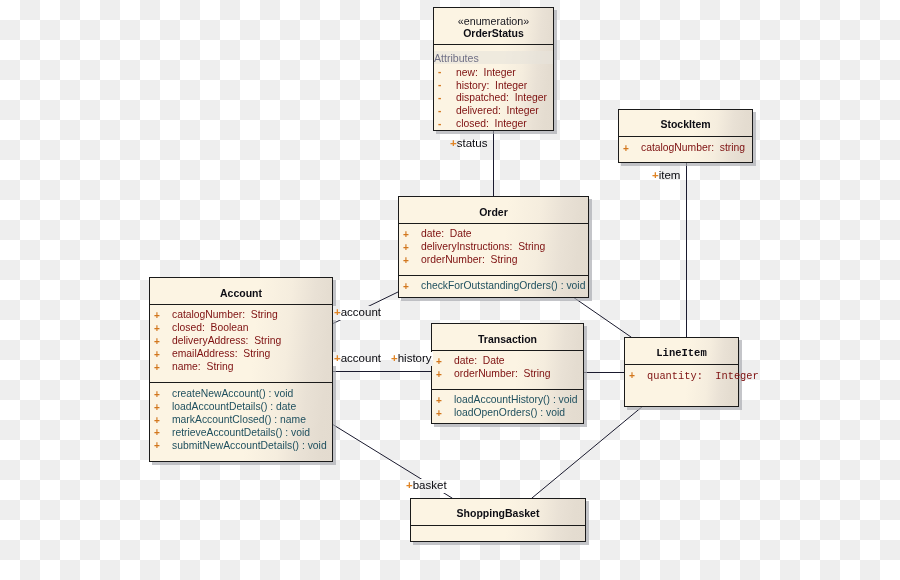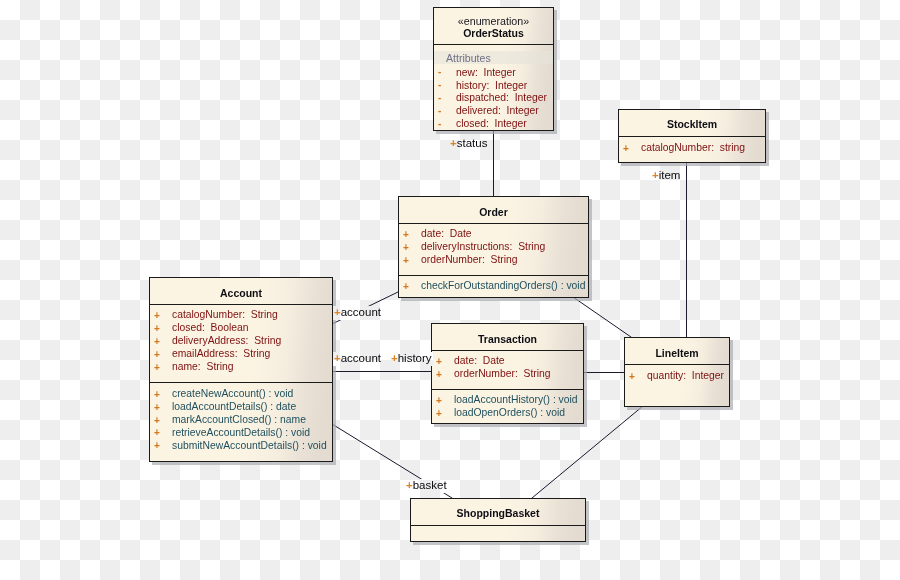--- a/index.html
+++ b/index.html
@@ -15,21 +15,21 @@
   svg#edges{position:absolute;left:0;top:0;width:900px;height:580px;overflow:visible;}
   .cls{position:absolute;box-sizing:border-box;border:1px solid #1a1a1a;
        background:linear-gradient(95deg,#fcf4e3 0%,#fcf4e3 55%,#f5edde 72%,#e9e1d5 84%,#e4dcd0 93%,#e3dbcf 100%);
        box-shadow:3px 3px 0 0 rgba(168,170,175,.68);}
   .divider{position:absolute;left:-1px;right:-1px;height:1px;background:#1a1a1a;margin-top:-1px;}
   .stereo{position:absolute;left:0;right:0;text-align:center;font-size:10.7px;
           line-height:10px;color:#16161e;}
   .cname{position:absolute;left:0;right:0;text-align:center;font-size:10.5px;
          line-height:11px;font-weight:bold;color:#0d0d14;}
   .sechdr{position:absolute;left:0px;right:0px;font-size:10.6px;line-height:14px;
-          color:#6f6f85;padding-left:12px;background:rgba(231,228,219,.62);margin-top:-1px;}
+          color:#6f6f85;padding-left:0;background:rgba(231,228,219,.62);margin-top:-1px;}
   .vis{position:absolute;font-size:10px;line-height:10px;color:#d2761c;font-weight:bold;margin-top:-0.5px;margin-left:-1px;}
   .vis.minus{margin-top:-1.8px;}
   .mtxt{position:absolute;font-size:10.35px;line-height:10px;white-space:pre;margin-top:-1.3px;}
   .attr{color:#7d0f0f;}
   .oper{color:#1e4f5e;}
   .elabel{position:absolute;font-size:11.5px;line-height:11px;white-space:nowrap;color:#08080e;
           background-color:#ffffff;
           background-image:
             linear-gradient(45deg,#eeeeee 25%,transparent 25%,transparent 75%,#eeeeee 75%),
             linear-gradient(45deg,#eeeeee 25%,transparent 25%,transparent 75%,#eeeeee 75%);
@@ -62,21 +62,21 @@
       <span class="mtxt attr" style="left: 22px; top: 60.9px;">new:  Integer</span>
       <span class="vis minus" style="left: 5px; top: 73.8px;">-</span>
       <span class="mtxt attr" style="left: 22px; top: 73.8px;">history:  Integer</span>
       <span class="vis minus" style="left: 5px; top: 86.7px;">-</span>
       <span class="mtxt attr" style="left: 22px; top: 86.7px;">dispatched:  Integer</span>
       <span class="vis minus" style="left: 5px; top: 99.6px;">-</span>
       <span class="mtxt attr" style="left: 22px; top: 99.6px;">delivered:  Integer</span>
       <span class="vis minus" style="left: 5px; top: 112.5px;">-</span>
       <span class="mtxt attr" style="left: 22px; top: 112.5px;">closed:  Integer</span>
     </div>
-    <div class="cls" style="left: 618px; top: 109px; width: 148px; height: 54px;">
+    <div class="cls" style="left: 618px; top: 109px; width: 135px; height: 54px;">
       <div class="cname" style="top: 8.5px;">StockItem</div>
       <div class="divider" style="top: 27px;"></div>
       <span class="vis" style="left: 5px; top: 34.4px;">+</span>
       <span class="mtxt attr" style="left: 22px; top: 34.4px;">catalogNumber:  string</span>
     </div>
     <div class="cls" style="left: 398px; top: 196px; width: 191px; height: 102px;">
       <div class="cname" style="top: 9.5px;">Order</div>
       <div class="divider" style="top: 27px;"></div>
       <div class="divider" style="top: 79px;"></div>
       <span class="vis" style="left: 5px; top: 33.4px;">+</span>
@@ -119,21 +119,21 @@
       <div class="divider" style="top: 66px;"></div>
       <span class="vis" style="left: 5px; top: 33.4px;">+</span>
       <span class="mtxt attr" style="left: 22px; top: 33.4px;">date:  Date</span>
       <span class="vis" style="left: 5px; top: 46.3px;">+</span>
       <span class="mtxt attr" style="left: 22px; top: 46.3px;">orderNumber:  String</span>
       <span class="vis" style="left: 5px; top: 72.4px;">+</span>
       <span class="mtxt oper" style="left: 22px; top: 72.4px;">loadAccountHistory() : void</span>
       <span class="vis" style="left: 5px; top: 85.3px;">+</span>
       <span class="mtxt oper" style="left: 22px; top: 85.3px;">loadOpenOrders() : void</span>
     </div>
-    <div class="cls" style="left: 624px; top: 337px; width: 106px; height: 70px;">
+    <div class="cls" style="left: 624px; top: 337px; width: 115px; height: 70px; font-family: Liberation Mono, monospace;">
       <div class="cname" style="top: 9.5px;">LineItem</div>
       <div class="divider" style="top: 27px;"></div>
       <span class="vis" style="left: 5px; top: 34.4px;">+</span>
       <span class="mtxt attr" style="left: 22px; top: 34.4px;">quantity:  Integer</span>
     </div>
     <div class="cls" style="left: 410px; top: 498px; width: 176px; height: 44px;">
       <div class="cname" style="top: 8.5px;">ShoppingBasket</div>
       <div class="divider" style="top: 27px;"></div>
     </div>
     <div class="elabel" style="left: 449px; top: 137px;"><span class="pl">+</span><span>status</span></div>

